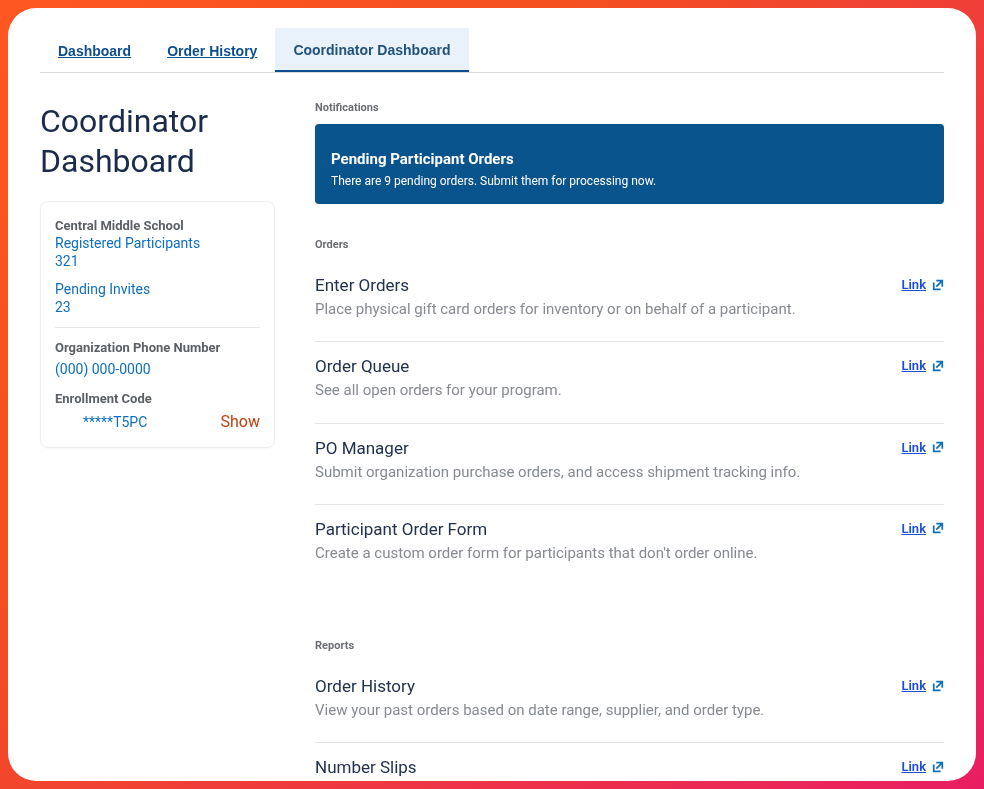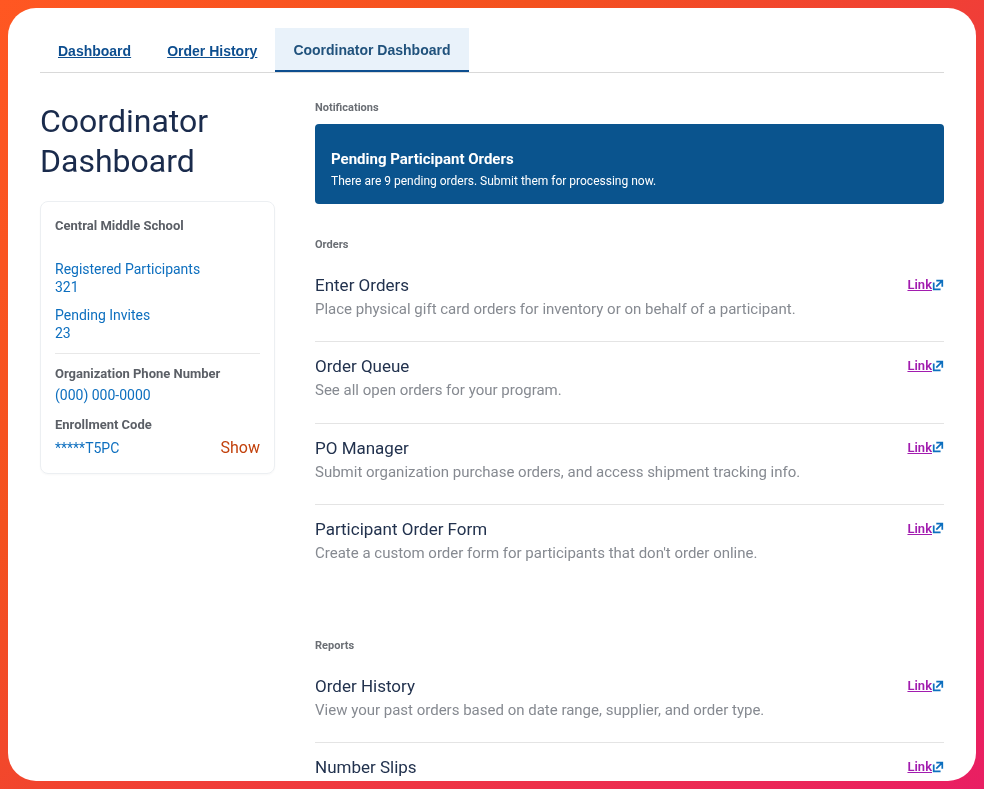--- a/index.html
+++ b/index.html
@@ -63,21 +63,21 @@
   .card {
     border: 1px solid #eceff2;
     border-radius: 8px;
     padding: 16px 14px;
     box-shadow: 0 1px 2px rgba(0,0,0,0.03);
   }
   .card .org-name {
     font-size: 13px;
     font-weight: 700;
     color: #5b5f66;
-    margin-bottom: 28px;
+    margin-bottom: 2px;
   }
   .card .stat-link {
     font-size: 14px;
     color: #0d6fbf;
     cursor: pointer;
     margin-bottom: 2px;
   }
   .card .stat-value {
     font-size: 14px;
     color: #0d6fbf;
@@ -92,20 +92,21 @@
   }
   .card .phone {
     font-size: 14px;
     color: #0d6fbf;
     margin-bottom: 14px;
   }
   .enroll-row {
     display: flex;
     justify-content: space-between;
     align-items: baseline;
+    margin-left: 28px;
   }
   .enroll-code {
     font-size: 14px;
     color: #0d6fbf;
   }
   .show-link {
     font-size: 16px;
     color: #c2410c;
     cursor: pointer;
   }
@@ -152,21 +153,22 @@
     margin-bottom: 4px;
   }
   .item-desc {
     font-size: 15px;
     color: #868a91;
     line-height: 1.35;
   }
   .link-btn {
     display: inline-flex;
     align-items: center;
-    color: #a21caf;
+    gap: 6px;
+    color: #1d4ed8;
     font-size: 13px;
     font-weight: 600;
     text-decoration: underline;
     cursor: pointer;
     flex-shrink: 0;
     margin-top: 2px;
   }
   .link-btn svg { width: 12px; height: 12px; fill: none; stroke: #0d6fbf; stroke-width: 2; }
   .items-group { margin-bottom: 54px; }
 </style>

